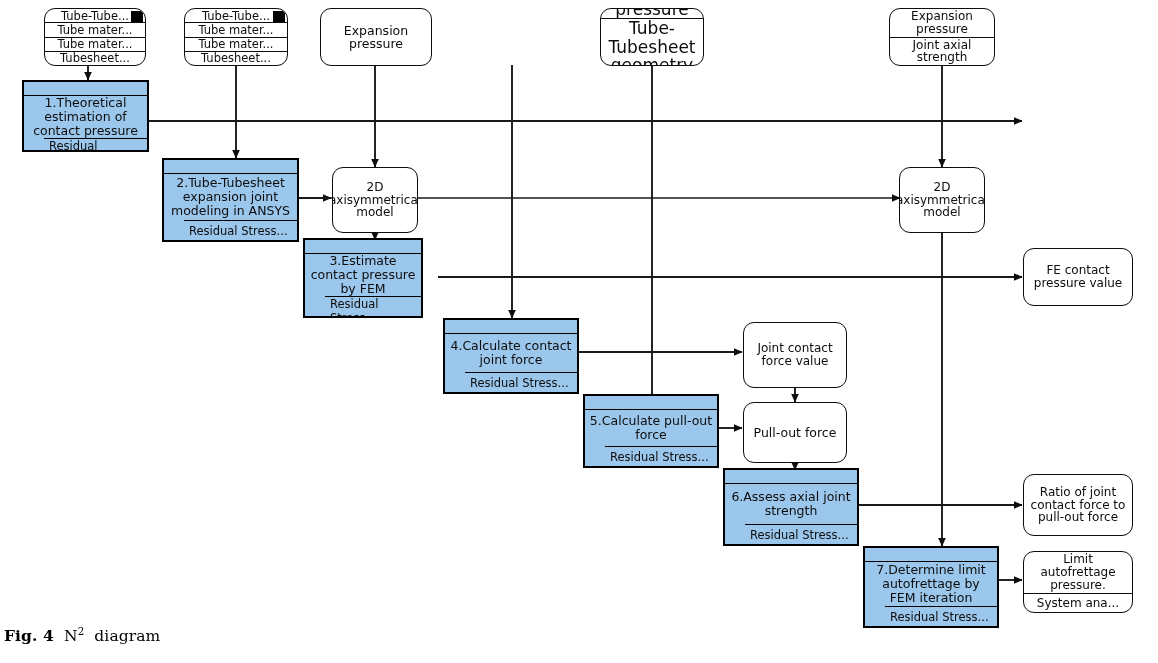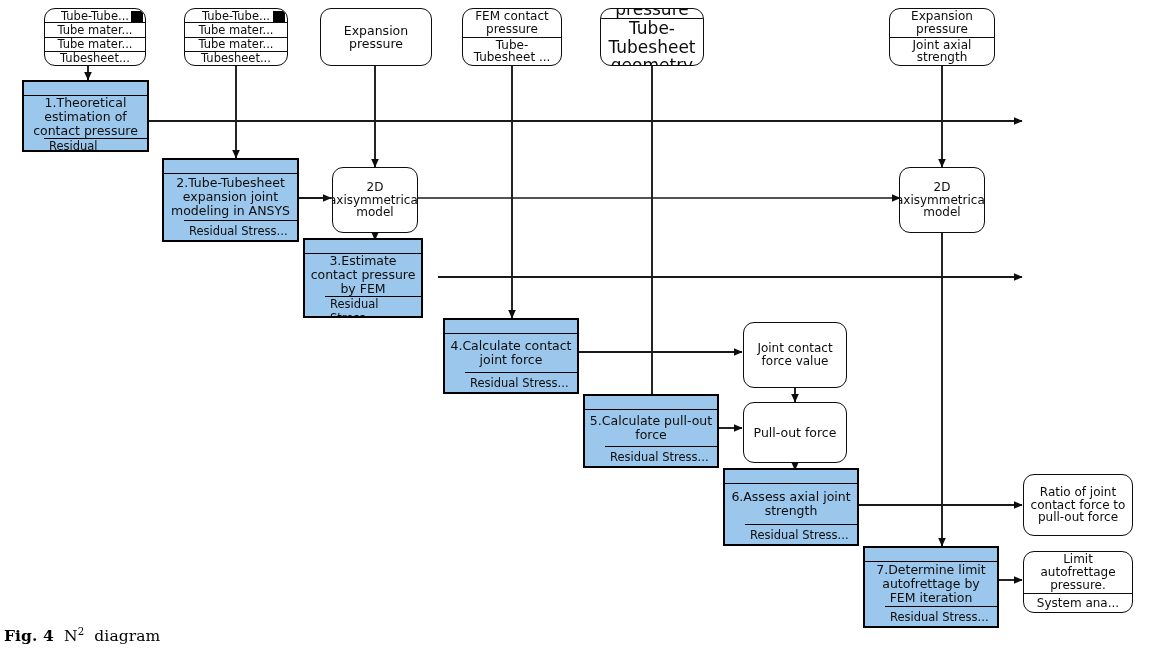--- a/index.html
+++ b/index.html
@@ -106,24 +106,20 @@
     <div class="seg">Tube-Tube...</div>
     <div class="seg">Tube mater...</div>
     <div class="seg">Tube mater...</div>
     <div class="seg">Tubesheet...</div>
   </div>
 
   <div class="rbox" style="left:320px;top:8px;width:112px;height:58px;font-size:12.5px;">
     <div class="seg">Expansion pressure</div>
   </div>
 
-  <div class="rbox stackfill" style="left:462px;top:8px;width:100px;height:58px;font-size:12px;">
-    <div class="seg">FEM contact pressure</div>
-    <div class="seg">Tube-Tubesheet ...</div>
-  </div>
 
   <div class="rbox stackfill" style="left:600px;top:8px;width:104px;height:58px;font-size:17px;">
     <div class="seg" style="flex:0 0 18px;">Test pressure</div>
     <div class="seg">Tube-Tubesheet geometry c...</div>
   </div>
 
   <div class="rbox stackfill" style="left:889px;top:8px;width:106px;height:58px;font-size:12px;">
     <div class="seg">Expansion pressure</div>
     <div class="seg">Joint axial strength</div>
   </div>
@@ -180,20 +176,23 @@
 
   <div class="rbox" style="left:743px;top:402px;width:104px;height:61px;font-size:12.5px;">
     <div class="seg">Pull-out force</div>
   </div>
 
   <div class="rbox" style="left:743px;top:322px;width:104px;height:66px;font-size:12px;">
     <div class="seg">Joint contact force value</div>
   </div>
 
 
+  <div class="rbox" style="left:1023px;top:248px;width:110px;height:58px;font-size:12px;">
+    <div class="seg">FE contact pressure value</div>
+  </div>
 
   <div class="rbox" style="left:1023px;top:474px;width:110px;height:62px;font-size:12px;">
     <div class="seg">Ratio of joint contact force to pull-out force</div>
   </div>
 
   <div class="rbox stackfill" style="left:1023px;top:551px;width:110px;height:62px;font-size:12px;">
     <div class="seg">Limit autofrettage pressure.</div>
     <div class="seg" style="flex:0 0 19px;">System ana...</div>
   </div>
 

